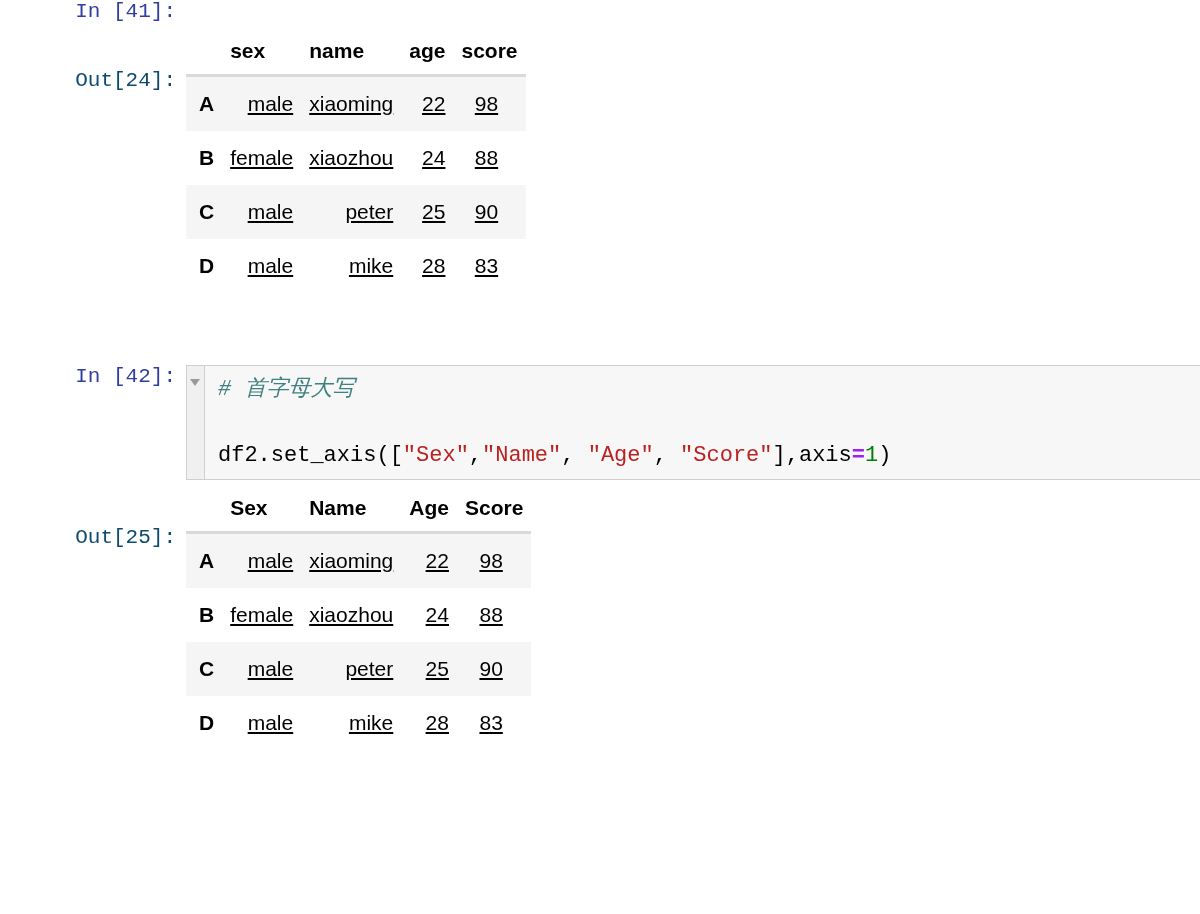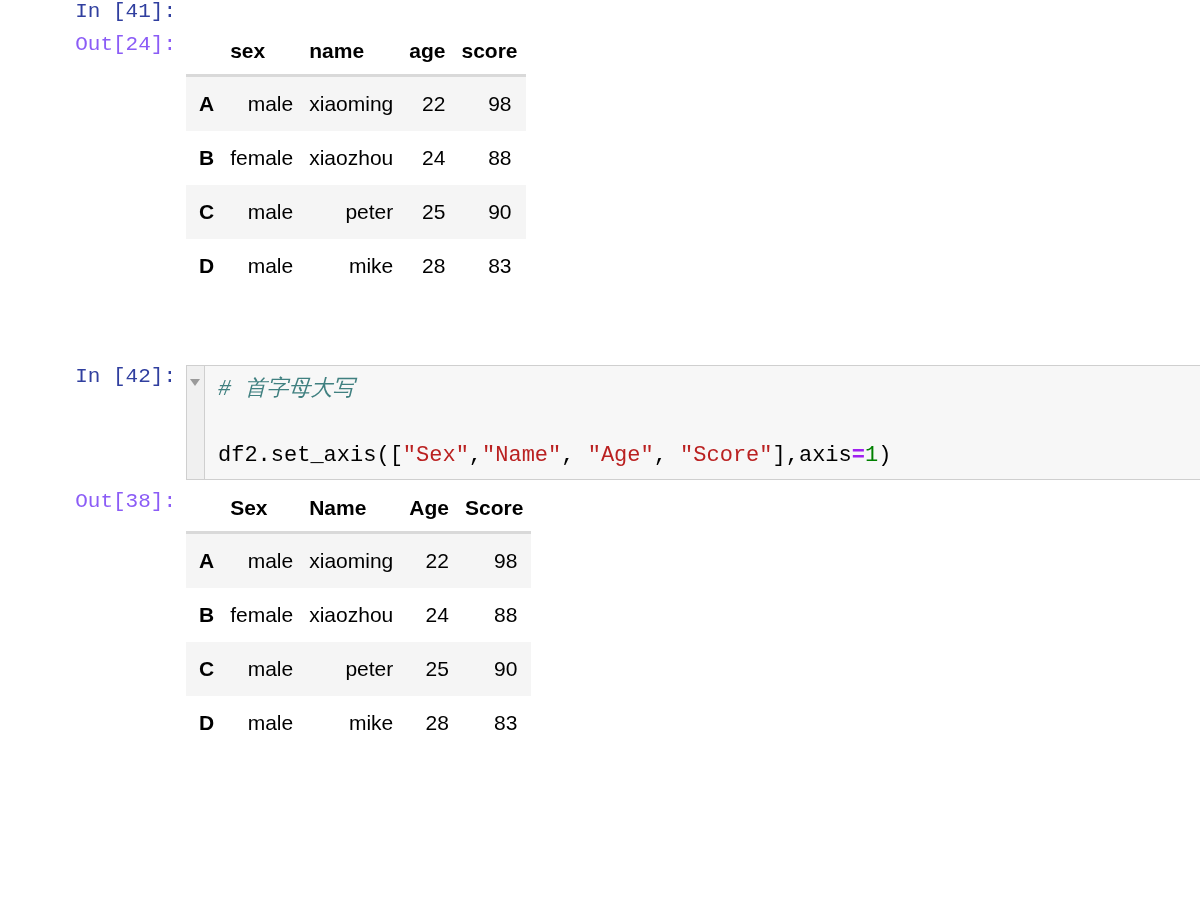--- a/index.html
+++ b/index.html
@@ -31,21 +31,21 @@
     box-sizing: border-box;
     text-align: right;
     padding-right: 10px;
     font-family: "Liberation Mono", "DejaVu Sans Mono", monospace;
     font-size: 21px;
     letter-spacing: 0px;
     white-space: pre;
     user-select: none;
   }
   .prompt.in  { color: #303F9F; }
-  .prompt.out { color: #8b5cf6; }
+  .prompt.out { color: #0c4a6e; margin-top: 36px; }
 
   
   .input-wrap {
     flex: 1 1 auto;
     display: flex;
     align-items: stretch;
     background: #f7f7f7;
     border: 1px solid #cfcfcf;
     border-right: none;
     box-sizing: border-box;
@@ -127,22 +127,23 @@
     font-weight: bold;
     text-align: left;
     padding: 15px 8px 15px 13px;
     white-space: nowrap;
   }
   table.dataframe tbody td {
     border: none;
     text-align: right;
     padding: 15px 8px;
     white-space: nowrap;
-  }
-  table.dataframe tbody td.c-last { padding-right: 14px; }
+    text-decoration: underline;
+  }
+  table.dataframe tbody td.c-last { padding-right: 14px; text-align: center; }
 
   
   .gap-sm { height: 10px; }
   .gap-lg { height: 72px; }
 </style>
 </head>
 <body>
 
 <div id="notebook">
     <div class="nb-cell">
@@ -200,21 +201,21 @@
       <div class="prompt in">In [42]:</div>
       <div class="input-wrap">
         <div class="collapser">
           <span class="tri"></span>
         </div>
         <div class="code-area"><span class="cm-line"><span class="tok-comment"># 首字母大写</span></span><span class="blank">&nbsp;</span><span class="cm-line"><span class="tok-plain">df2.set_axis([</span><span class="tok-string">"Sex"</span><span class="tok-plain">,</span><span class="tok-string">"Name"</span><span class="tok-plain">, </span><span class="tok-string">"Age"</span><span class="tok-plain">, </span><span class="tok-string">"Score"</span><span class="tok-plain">],axis</span><span class="tok-op">=</span><span class="tok-num">1</span><span class="tok-plain">)</span></span></div>
       </div>
     </div>
     <div class="gap-sm"></div>
     <div class="nb-cell">
-      <div class="prompt out">Out[38]:</div>
+      <div class="prompt out">Out[25]:</div>
       <div class="out-wrap">
         <table class="dataframe">
           <thead>
             <tr>
               <th class="idx-col">&nbsp;</th>
               <th>Sex</th>
               <th>Name</th>
               <th>Age</th>
               <th>Score</th>
             </tr>

